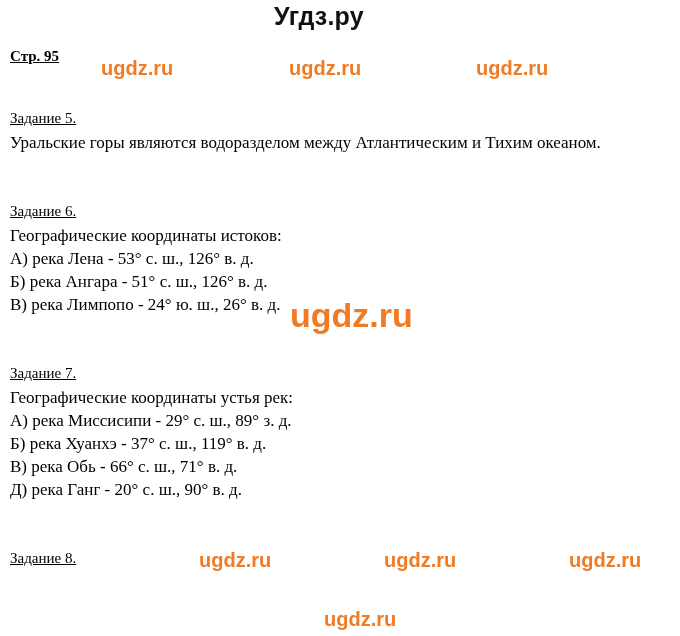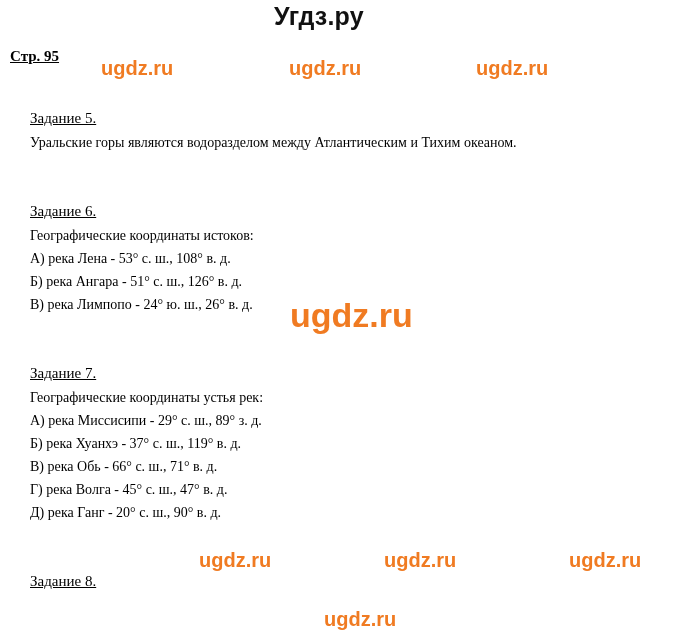--- a/index.html
+++ b/index.html
@@ -44,28 +44,27 @@
     margin: 0 0 18px 0;
     display: inline-block;
   }
   .task-head {
     font-size: 15px;
     text-decoration: underline;
     margin: 0;
     display: inline-block;
   }
   .line {
-    font-size: 14px;
+    font-size: 17px;
     margin: 0;
     line-height: 23px;
     white-space: nowrap;
   }
   .block {
     margin-bottom: 0;
-    margin-left: 20px;
   }
   .gap-s { height: 4px; }
   .gap-m { height: 26px; }
   .gap-l { height: 48px; }
 
   
   .wm {
     position: absolute;
     font-family: "Liberation Sans", sans-serif;
     font-weight: bold;
@@ -97,36 +96,35 @@
       <p class="line">Уральские горы являются водоразделом между Атлантическим и Тихим океаном.</p>
     </div>
 
     <div class="gap-l"></div>
 
     
     <div class="block">
       <div class="task-head">Задание 6.</div>
       <div class="gap-s"></div>
       <p class="line">Географические координаты истоков:</p>
-      <p class="line">А) река Лена - 53° с. ш., 108° в. д.</p>
+      <p class="line">А) река Лена - 53° с. ш., 126° в. д.</p>
       <p class="line">Б) река Ангара - 51° с. ш., 126° в. д.</p>
       <p class="line">В) река Лимпопо - 24° ю. ш., 26° в. д.</p>
     </div>
 
     <div class="gap-l"></div>
 
     
     <div class="block">
       <div class="task-head">Задание 7.</div>
       <div class="gap-s"></div>
       <p class="line">Географические координаты устья рек:</p>
       <p class="line">А) река Миссисипи - 29° с. ш., 89° з. д.</p>
       <p class="line">Б) река Хуанхэ - 37° с. ш., 119° в. д.</p>
       <p class="line">В) река Обь - 66° с. ш., 71° в. д.</p>
-      <p class="line">Г) река Волга - 45° с. ш., 47° в. д.</p>
       <p class="line">Д) река Ганг - 20° с. ш., 90° в. д.</p>
     </div>
 
     <div class="gap-l"></div>
 
     
     <div class="block">
       <div class="task-head">Задание 8.</div>
       
       

